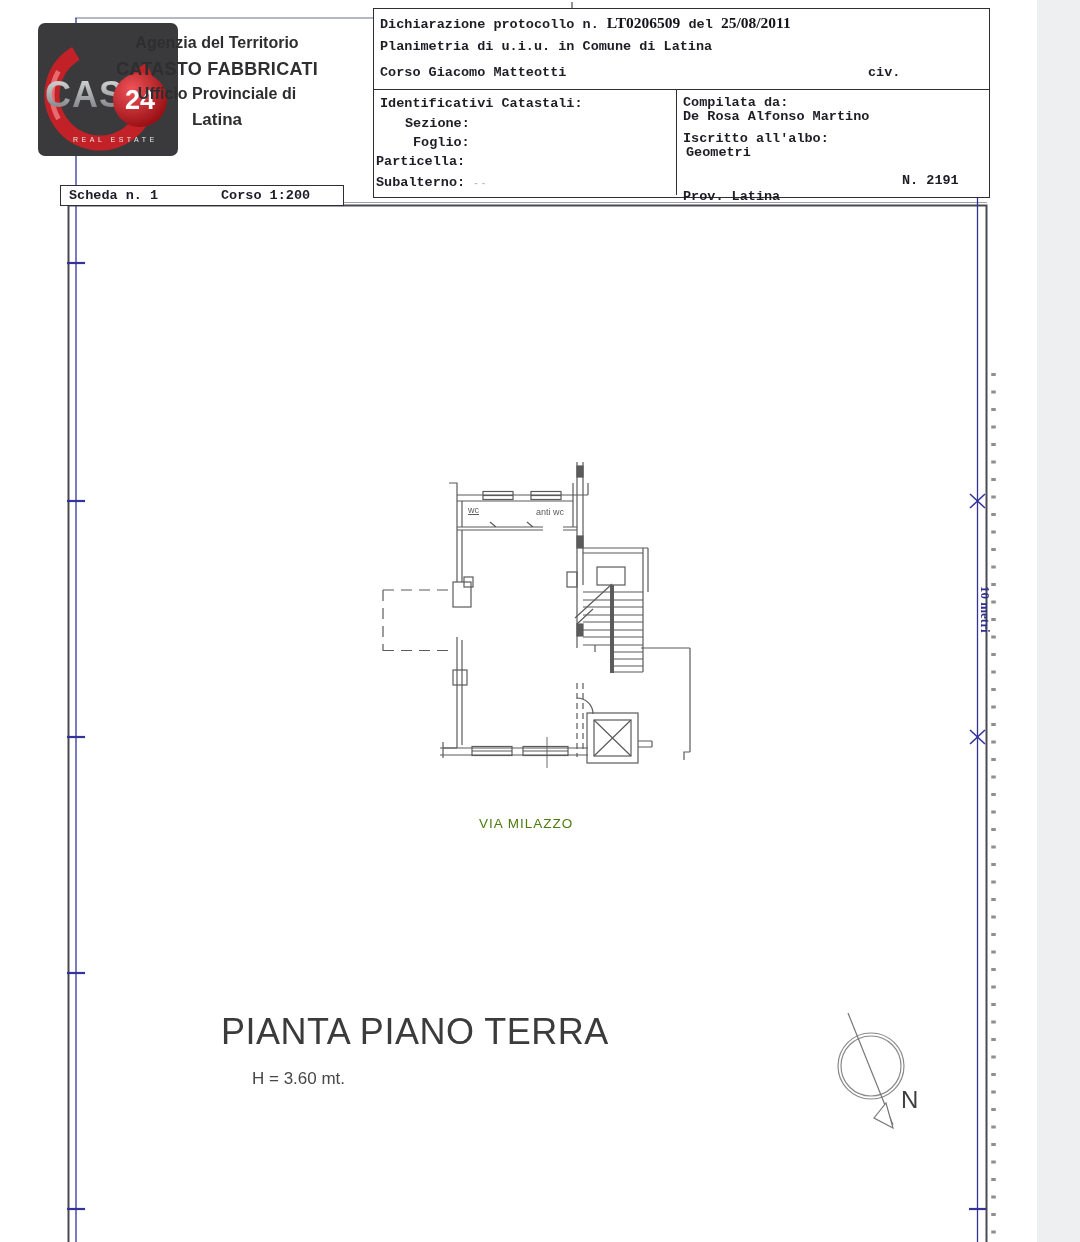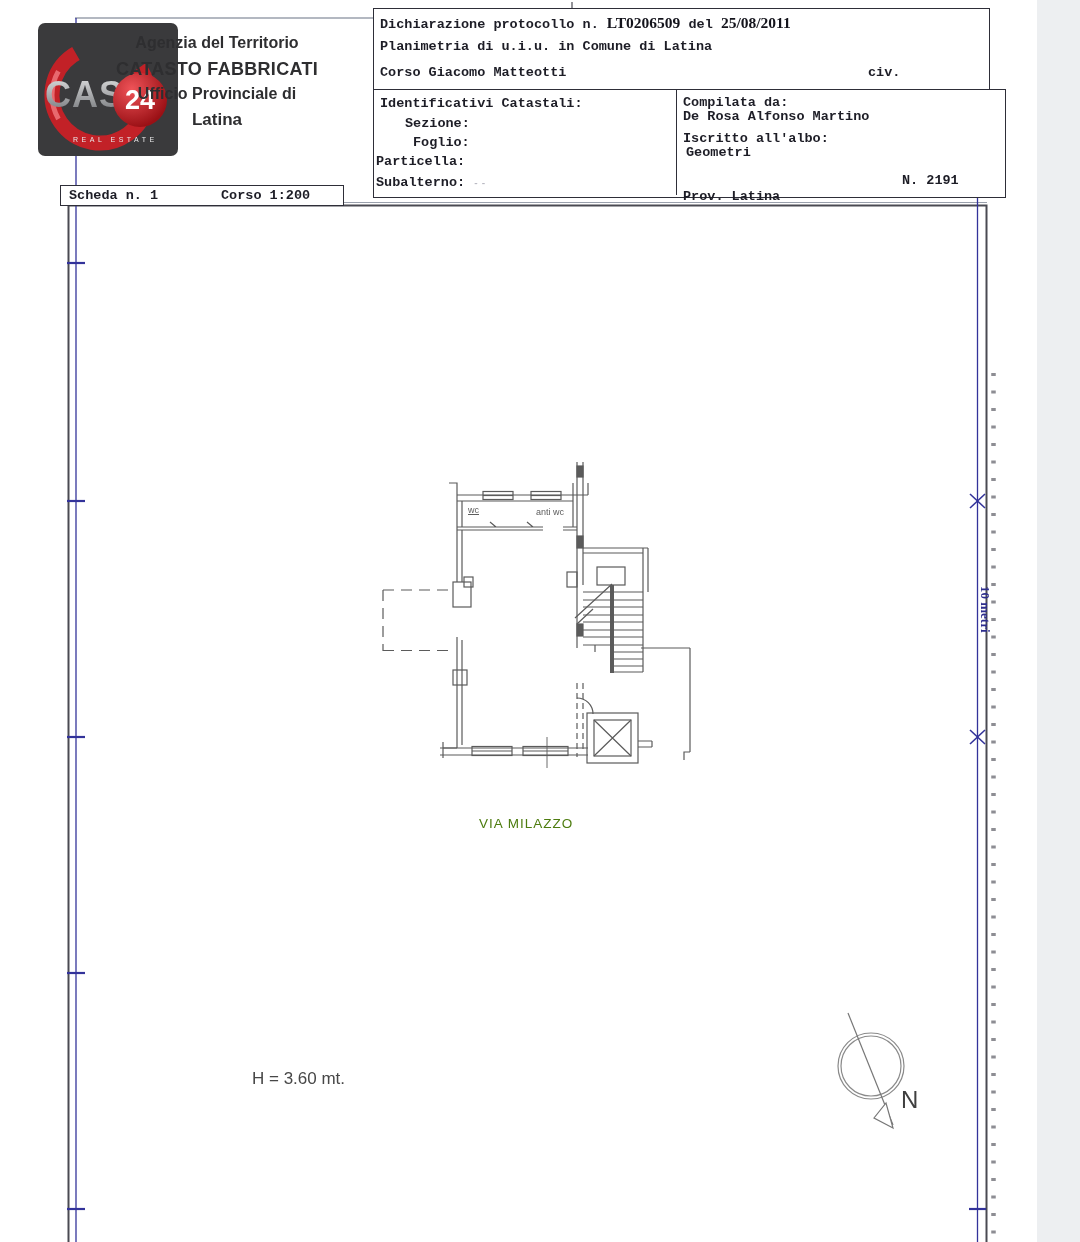--- a/index.html
+++ b/index.html
@@ -5,21 +5,21 @@
   html,body{margin:0;padding:0;background:#ffffff;}
   .page{position:relative;width:1080px;height:1242px;background:#fff;overflow:hidden;
         font-family:"Liberation Sans",sans-serif;}
   .abs{position:absolute;}
   .mono{font-family:"Liberation Mono",monospace;font-size:13.5px;color:#1d1d26;font-weight:600;}
   .serif{font-family:"Liberation Serif",serif;font-weight:700;font-size:15.5px;color:#14141c;}
   .gray-strip{left:1037px;top:0;width:43px;height:1242px;background:#edeff1;z-index:6;}
   .overlay{left:0;top:0;z-index:1;}
   .box{background:#fff;border:1.6px solid #2e2e38;z-index:2;}
   .box1{left:373px;top:8px;width:615px;height:81px;}
-  .box2{left:373px;top:89px;width:615px;height:107px;padding-left:16px;}
+  .box2{left:373px;top:89px;width:615px;height:107px;}
   .schedabox{left:60px;top:185px;width:282px;height:19px;}
   .divider{left:302px;top:0;width:0;height:105px;border-left:1.4px solid #2e2e38;}
   .agency{left:105px;top:34px;width:224px;text-align:center;z-index:4;color:#2e2e30;}
   .agency div{position:absolute;width:224px;left:0;}
   .ag1{top:0;font-size:16px;font-weight:700;}
   .ag2{top:25px;font-size:18px;font-weight:700;letter-spacing:.3px;}
   .ag3{top:51px;font-size:16px;font-weight:700;}
   .ag4{top:76px;font-size:17px;font-weight:700;}
   .logo{left:38px;top:23px;width:140px;height:133px;background:#3a3a3c;border-radius:7px;z-index:3;}
   .brand-casa{left:7px;top:51px;font-size:36px;font-weight:700;letter-spacing:1px;
@@ -199,16 +199,17 @@
   <div class="abs box schedabox">
     <div class="abs mono" style="left:8px;top:2px;">Scheda n. 1</div>
     <div class="abs mono" style="left:160px;top:2px;">Corso 1:200</div>
   </div>
 
   <div class="abs plan-label" style="left:468px;top:505px;text-decoration:underline;">wc</div>
   <div class="abs plan-label" style="left:536px;top:507px;">anti wc</div>
   <div class="abs via">VIA MILAZZO</div>
   <div class="abs dim-label">10 metri</div>
 
+  <div class="abs pianta">PIANTA PIANO TERRA</div>
   <div class="abs hnote">H = 3.60 mt.</div>
   <div class="abs north-n">N</div>
 
 </div>
 
 </body></html>

